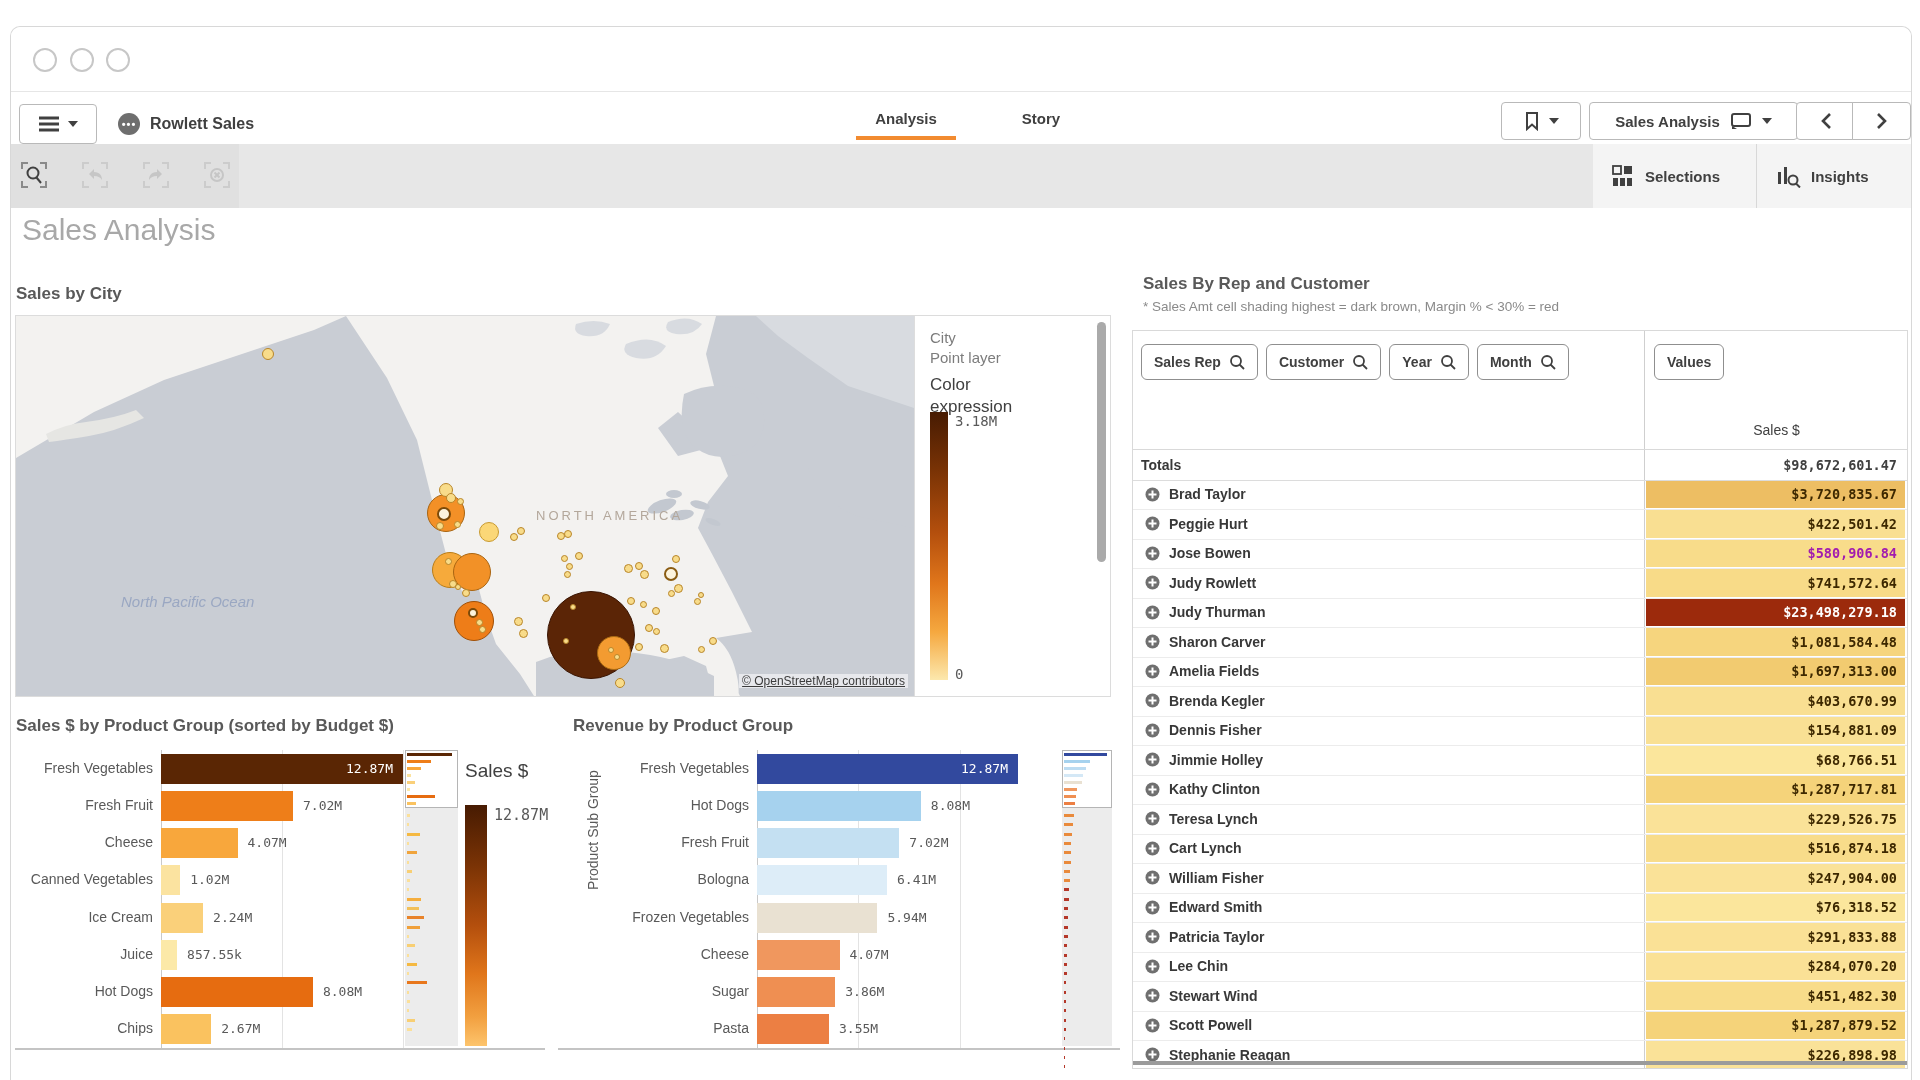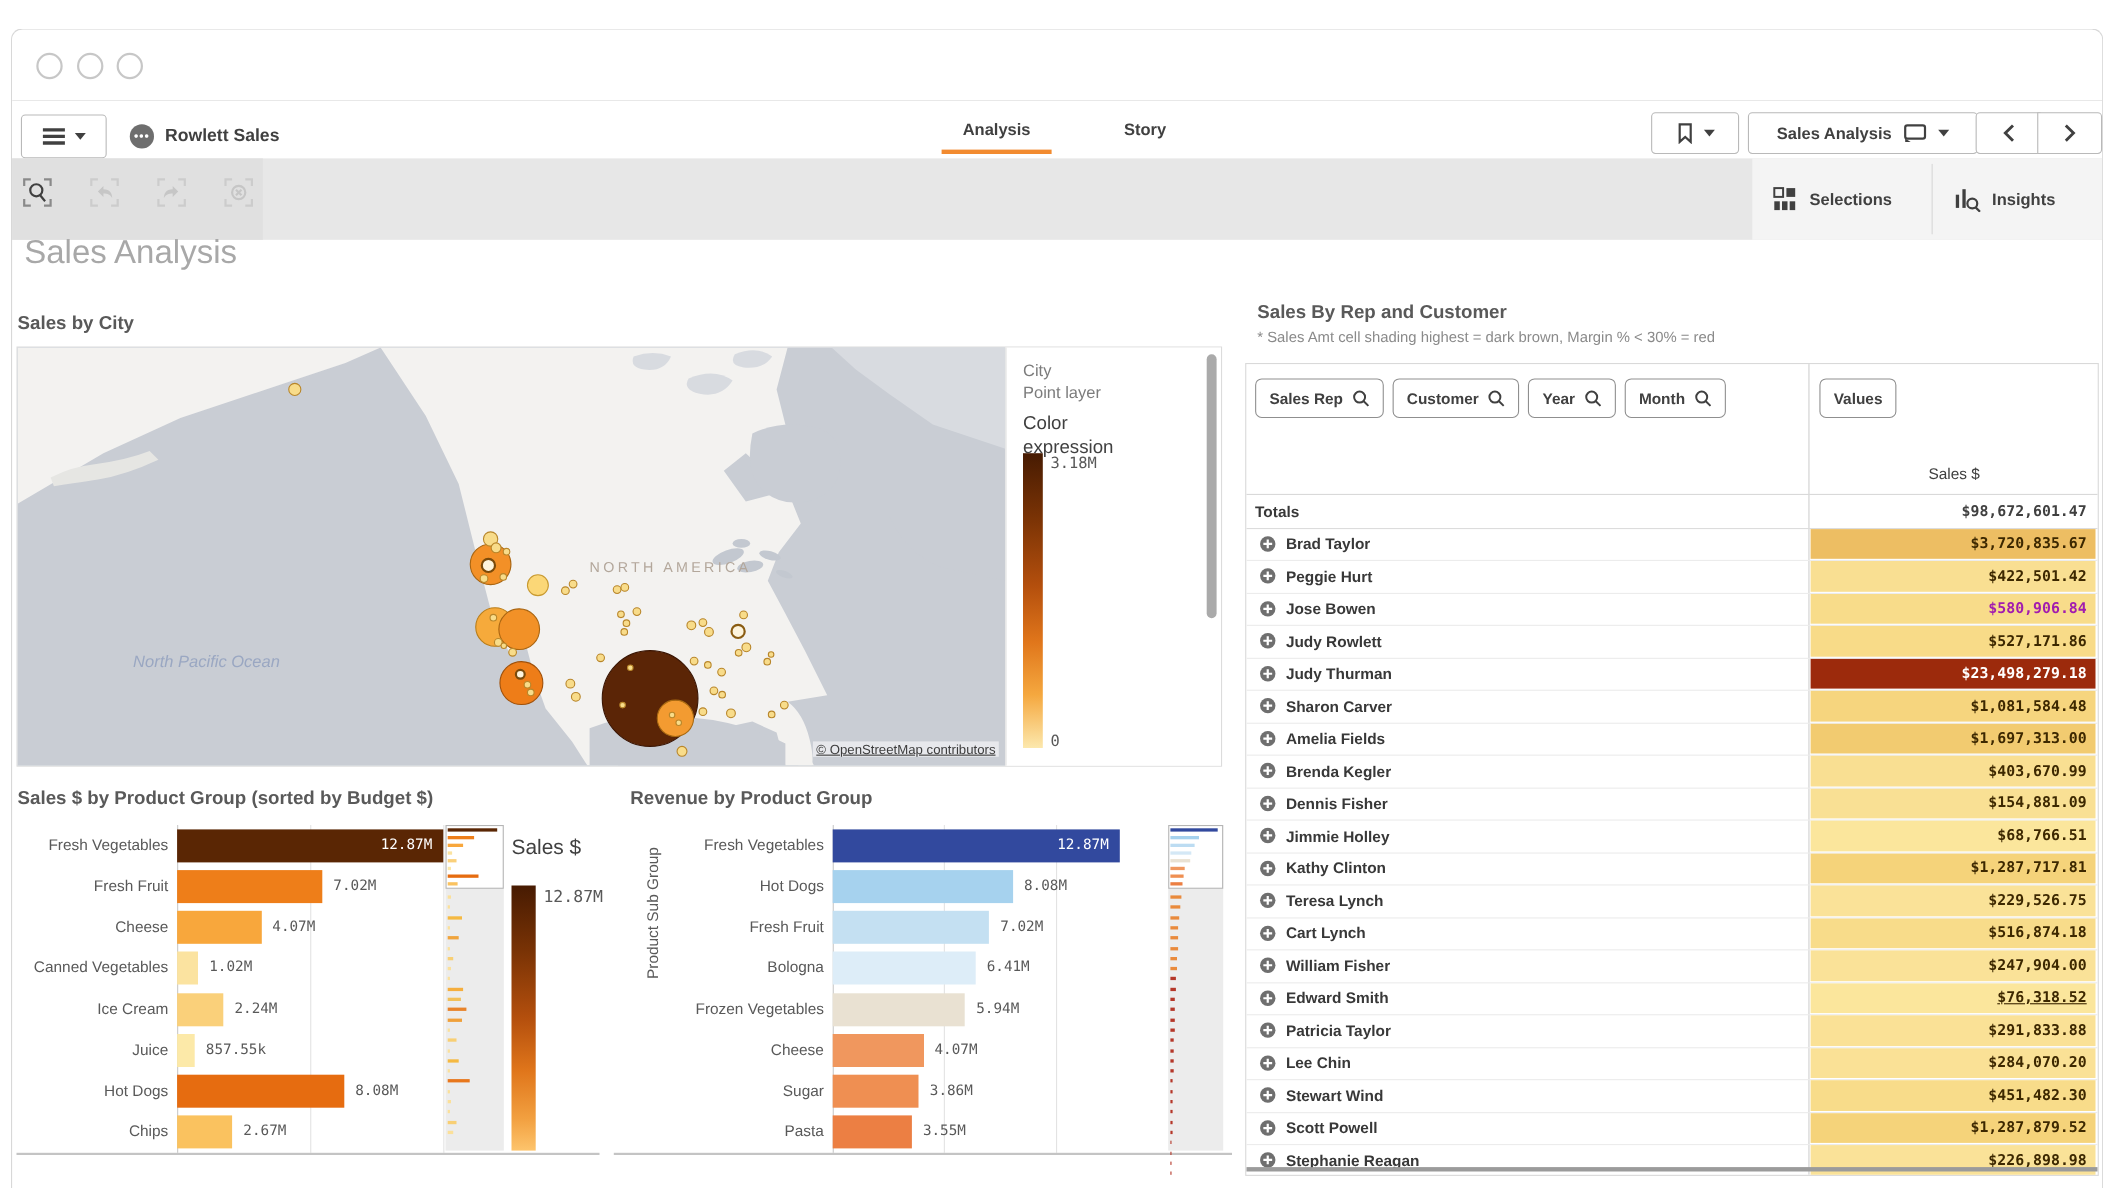--- a/index.html
+++ b/index.html
@@ -10,21 +10,21 @@
   #frame{position:absolute;left:10px;top:26px;right:8px;bottom:0;border:1px solid #d8d8d8;border-bottom:none;border-radius:10px 10px 0 0;background:#fff;}
   #chrome{position:absolute;left:0;top:0;right:0;height:64px;border-bottom:1px solid #e6e6e6;border-radius:10px 10px 0 0;background:#fff;}
   .dot{position:absolute;top:21px;width:20px;height:20px;border:2px solid #c7c7c7;border-radius:50%;background:#fff;}
   
   #toolbar{position:absolute;left:0;top:65px;right:0;height:52px;background:#fff;}
   .tbbtn{position:absolute;border:1px solid #b9b9b9;border-radius:4px;background:#fff;display:flex;align-items:center;justify-content:center;gap:8px;}
   .caret{width:0;height:0;border-left:5px solid transparent;border-right:5px solid transparent;border-top:6px solid #404040;}
   .appname{font-weight:700;font-size:16px;color:#404040;}
   .tab{position:absolute;top:8px;height:36px;display:flex;align-items:center;font-weight:700;font-size:15px;color:#404040;}
   
-  #selbar{position:absolute;left:0;top:117px;right:0;height:74px;background:#e7e7e7;}
+  #selbar{position:absolute;left:0;top:117px;right:0;height:64px;background:#e7e7e7;}
   #selbar .iconstrip{position:absolute;left:0;top:0;width:228px;height:100%;background:#e0e0e0;}
   #selbar .rightpanel{position:absolute;right:0;top:0;width:318px;height:100%;background:#f4f4f4;display:flex;align-items:center;}
   .selbtn{display:flex;align-items:center;gap:10px;font-weight:700;font-size:15px;color:#404040;padding:0 18px;height:100%;}
   
   .pagetitle{font-size:30px;color:#a8a8a8;}
   .secttitle{font-weight:700;font-size:17px;color:#595959;}
   .subnote{font-size:13.5px;color:#8a8a8a;}
   
   #mapobj{position:absolute;left:15px;top:315px;width:1096px;height:382px;border:1px solid #dcdcdc;box-sizing:border-box;}
   #mapsea{position:absolute;left:0;top:0;width:898px;height:380px;background:#c9cdd4;overflow:hidden;}
@@ -509,21 +509,21 @@
         </div>
         <div class="prow" style="top: 118px; border-bottom: 1px solid rgb(236, 236, 236);">
           <div class="abs" style="left:12px;top:7px;">
             <svg width="15" height="15">
               <circle cx="7.5" cy="7.5" r="7" fill="#6f6f6f"></circle>
               <line x1="3.5" y1="7.5" x2="11.5" y2="7.5" stroke="#fff" stroke-width="2"></line>
               <line x1="7.5" y1="3.5" x2="7.5" y2="11.5" stroke="#fff" stroke-width="2"></line>
             </svg>
           </div>
           <div class="pname">Judy Rowlett</div>
-          <div class="pval num" style="background:#f8db88;color:#3d2800;">$527,171.86</div>
+          <div class="pval num" style="background:#f8db88;color:#3d2800;">$741,572.64</div>
         </div>
         <div class="prow" style="top: 147.5px; border-bottom: 1px solid rgb(236, 236, 236);">
           <div class="abs" style="left:12px;top:7px;">
             <svg width="15" height="15">
               <circle cx="7.5" cy="7.5" r="7" fill="#6f6f6f"></circle>
               <line x1="3.5" y1="7.5" x2="11.5" y2="7.5" stroke="#fff" stroke-width="2"></line>
               <line x1="7.5" y1="3.5" x2="7.5" y2="11.5" stroke="#fff" stroke-width="2"></line>
             </svg>
           </div>
           <div class="pname">Judy Thurman</div>
@@ -630,21 +630,21 @@
         </div>
         <div class="prow" style="top: 442.5px; border-bottom: 1px solid rgb(236, 236, 236);">
           <div class="abs" style="left:12px;top:7px;">
             <svg width="15" height="15">
               <circle cx="7.5" cy="7.5" r="7" fill="#6f6f6f"></circle>
               <line x1="3.5" y1="7.5" x2="11.5" y2="7.5" stroke="#fff" stroke-width="2"></line>
               <line x1="7.5" y1="3.5" x2="7.5" y2="11.5" stroke="#fff" stroke-width="2"></line>
             </svg>
           </div>
           <div class="pname">Edward Smith</div>
-          <div class="pval num" style="background:#fbe69c;color:#3d2800;text-decoration:underline;">$76,318.52</div>
+          <div class="pval num" style="background:#fbe69c;color:#3d2800;">$76,318.52</div>
         </div>
         <div class="prow" style="top: 472px; border-bottom: 1px solid rgb(236, 236, 236);">
           <div class="abs" style="left:12px;top:7px;">
             <svg width="15" height="15">
               <circle cx="7.5" cy="7.5" r="7" fill="#6f6f6f"></circle>
               <line x1="3.5" y1="7.5" x2="11.5" y2="7.5" stroke="#fff" stroke-width="2"></line>
               <line x1="7.5" y1="3.5" x2="7.5" y2="11.5" stroke="#fff" stroke-width="2"></line>
             </svg>
           </div>
           <div class="pname">Patricia Taylor</div>

